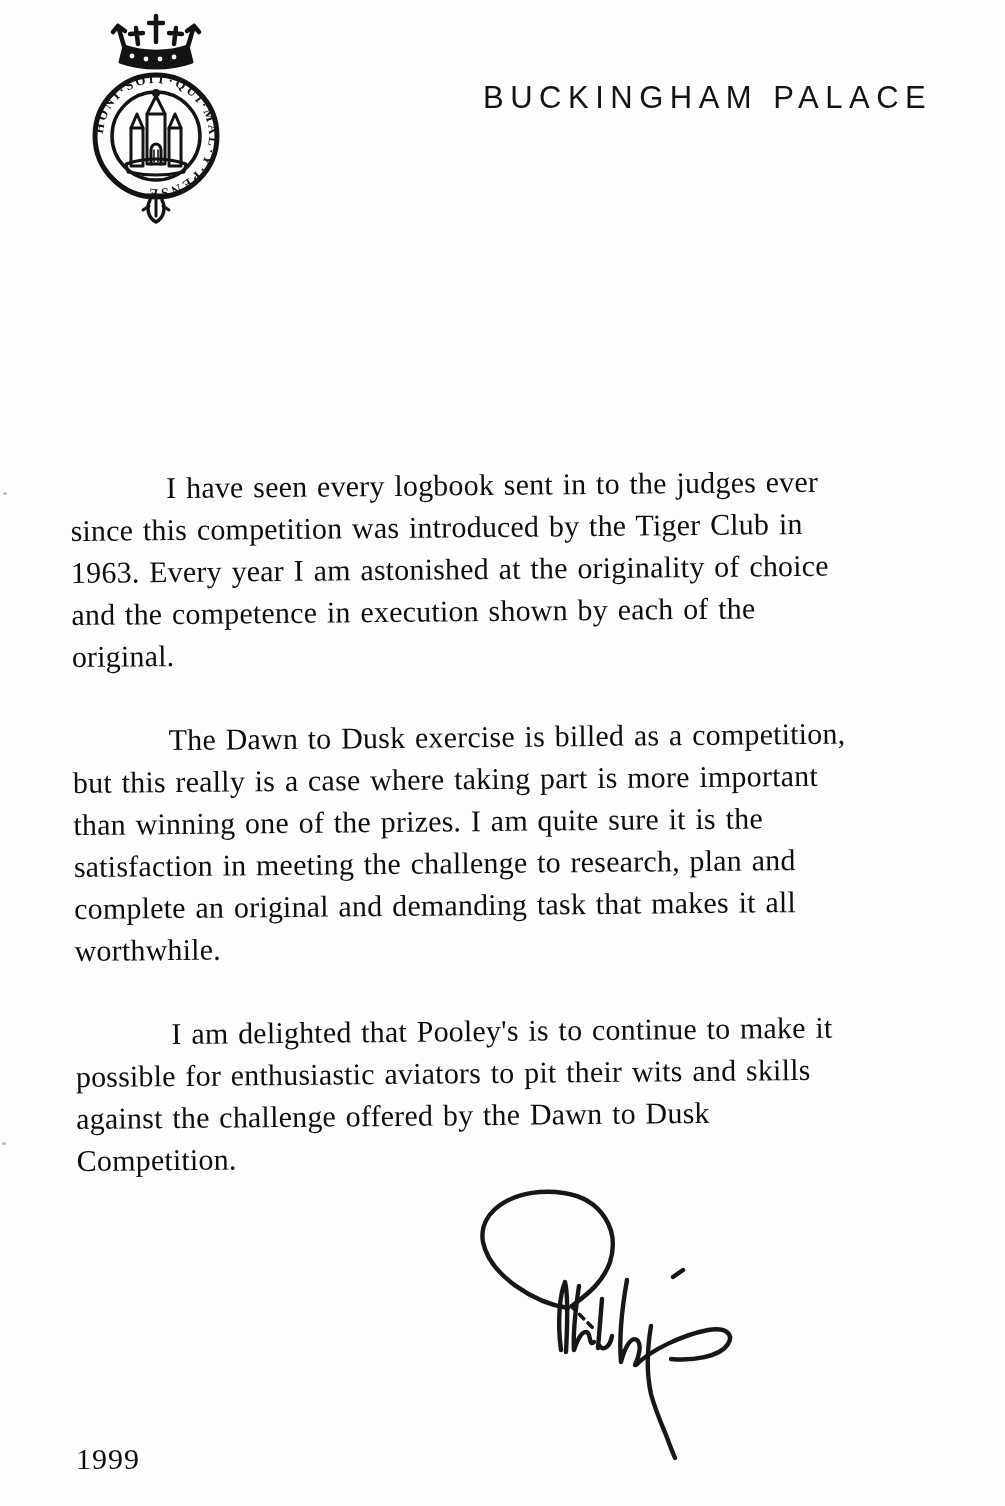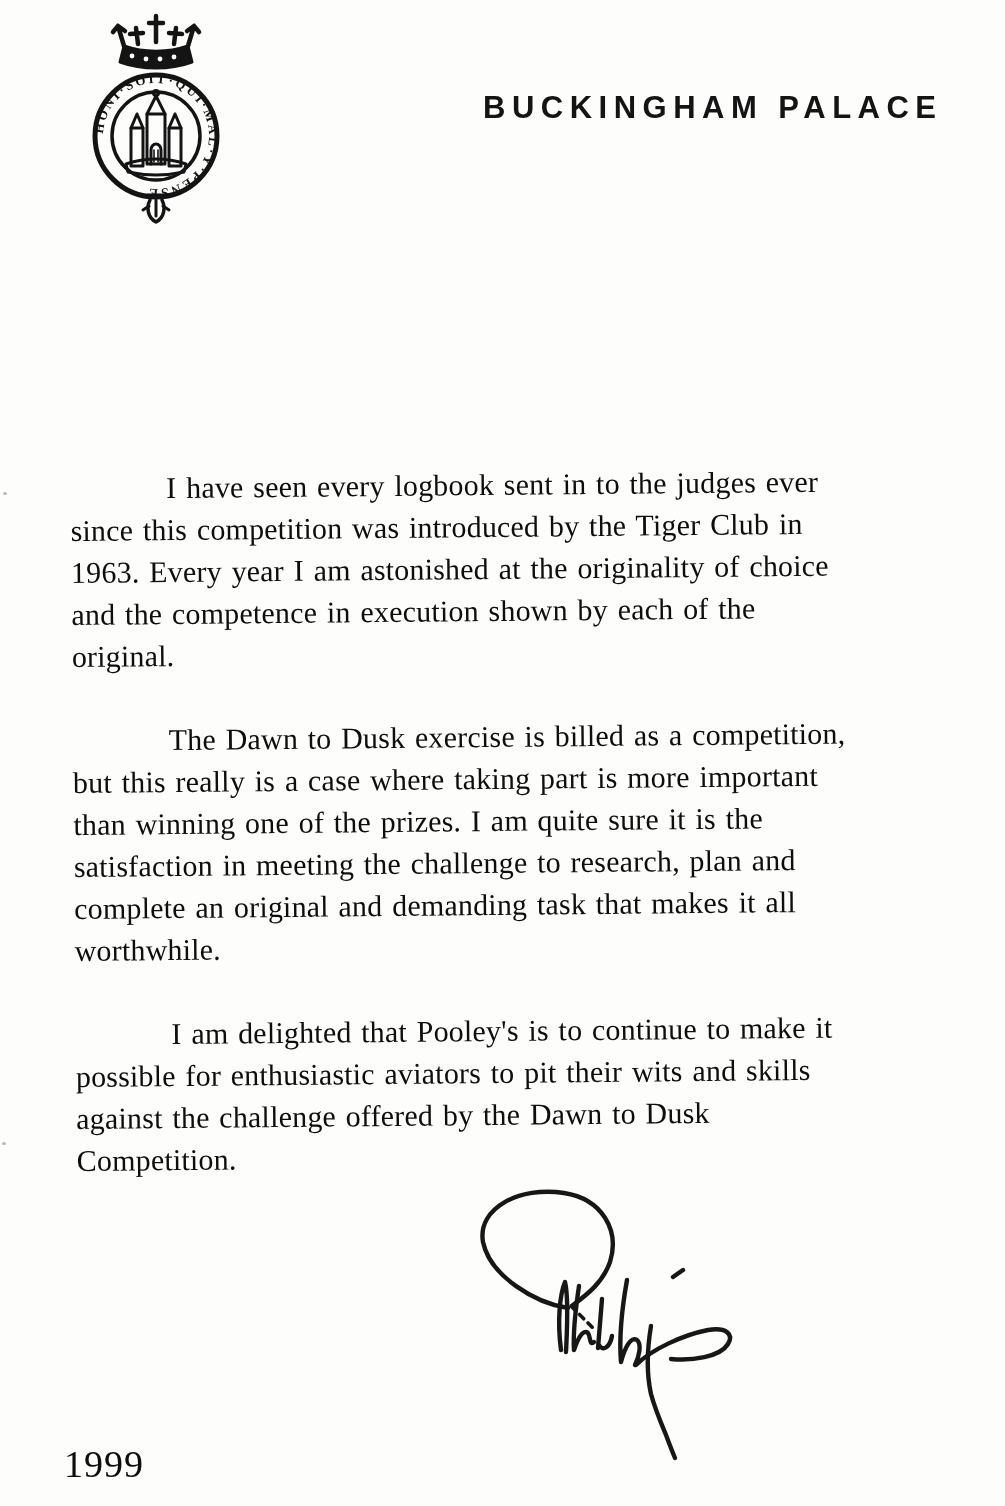--- a/index.html
+++ b/index.html
@@ -11,23 +11,23 @@
     overflow:hidden;
     font-family:"Liberation Serif", serif;
     color:#0e0e0e;
   }
   
   .crest{
     position:absolute;left:70px;top:4px;width:172px;height:220px;
   }
   .crest svg{width:100%;height:100%;}
   .letterhead-title{
-    position:absolute;left:483px;top:90px;
+    position:absolute;left:483px;top:80px;
     font-family:"Liberation Sans", sans-serif;
-    font-weight:bold;
+    font-weight:normal;
     font-size:31px;
     letter-spacing:6.5px;
     white-space:nowrap;
     color:#141414;
   }
   
   .text-block{
     position:absolute;left:70px;top:468px;width:890px;
     font-size:30px;
     line-height:42px;
@@ -39,22 +39,22 @@
   .para{margin:0 0 42px 0;}
   .line{white-space:nowrap;}
   .line.indent{padding-left:96px;}
   
   .signature{
     position:absolute;left:440px;top:1178px;width:345px;height:285px;
   }
   .signature svg{width:100%;height:100%;}
   
   .year{
-    position:absolute;left:64px;top:1442px;
-    font-size:38px;
+    position:absolute;left:76px;top:1442px;
+    font-size:30px;
     letter-spacing:1px;
   }
   
   .speck{position:absolute;width:4px;height:3px;background:#b9b9b9;border-radius:50%;}
 </style>
 </head>
 <body>
 
 <div class="page">
 

